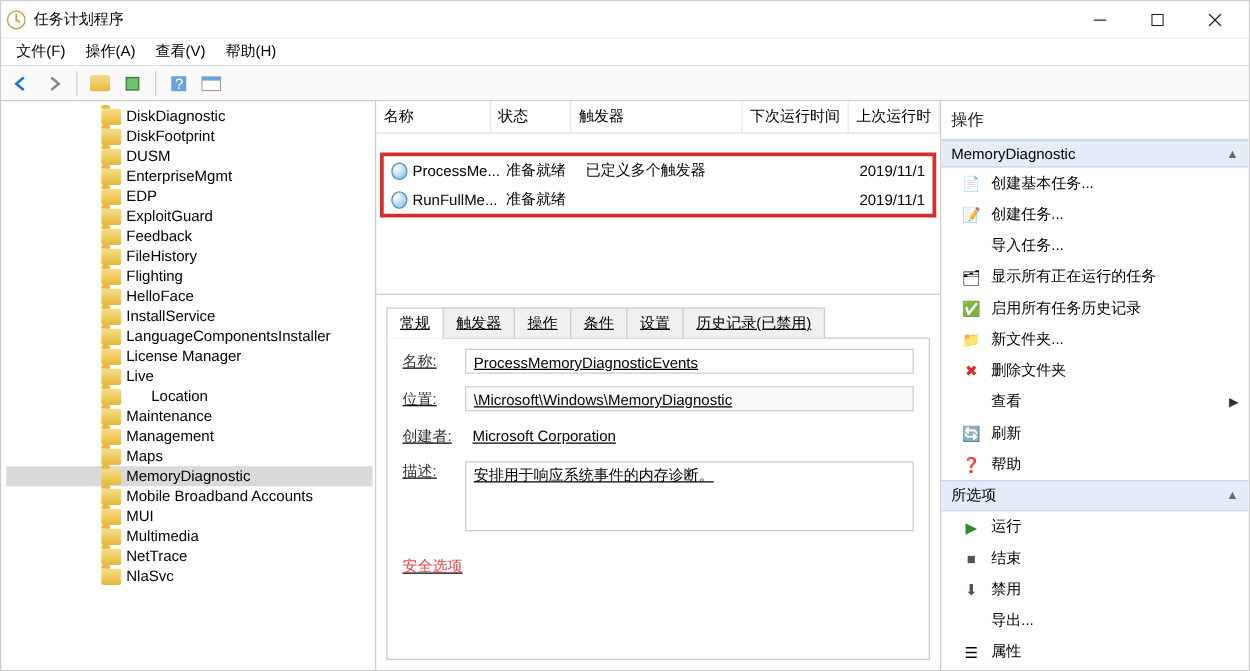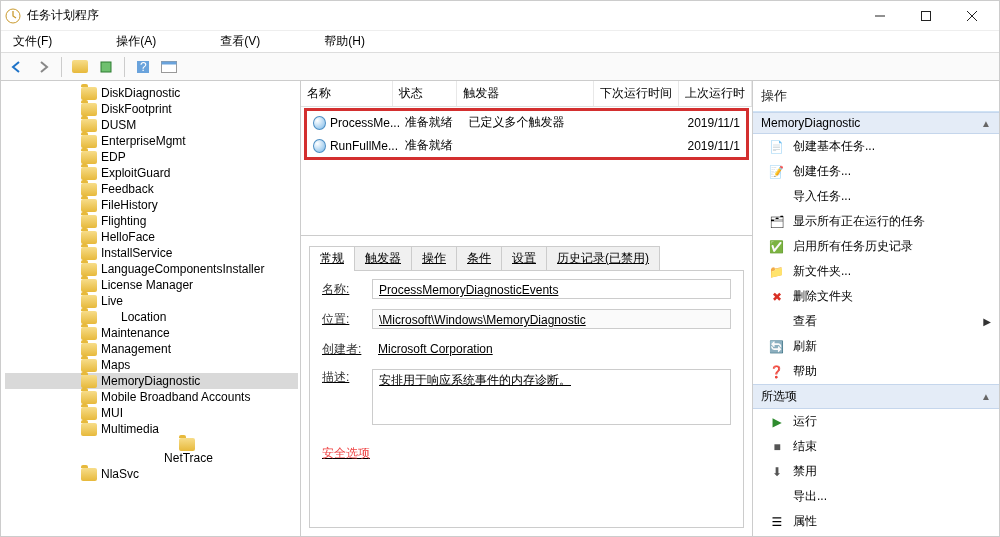--- a/index.html
+++ b/index.html
@@ -5,42 +5,42 @@
   * { box-sizing: border-box; font-family: "Microsoft YaHei", "Segoe UI", Tahoma, sans-serif; font-size: 12px; }
   html, body { margin:0; padding:0; height:100%; }
   body { background:#fff; width:1000px; height:537px; overflow:hidden; display:flex; flex-direction:column; border:1px solid #ccc; }
   
   .titlebar { height:30px; display:flex; align-items:center; padding:0 4px; border-bottom:1px solid #eee; background:#fff; }
   .titlebar .icon { width:16px; height:16px; margin-right:6px; }
   .titlebar .title { flex:1; }
   .titlebar .winbtns { display:flex; }
   .titlebar .winbtn { width:46px; height:30px; display:flex; align-items:center; justify-content:center; }
   
-  .menubar { height:22px; display:flex; align-items:center; padding:0 4px; border-bottom:1px solid #ddd;gap:48px; }
+  .menubar { height:22px; display:flex; align-items:center; padding:0 4px; border-bottom:1px solid #ddd; }
   .menubar .menuitem { padding:2px 8px; }
   
   .toolbar { height:28px; display:flex; align-items:center; padding:0 4px; gap:2px; border-bottom:1px solid #ccc; background:#fafafa; }
   .toolbar .tbtn { width:24px; height:22px; display:flex; align-items:center; justify-content:center; border:1px solid transparent; }
   .toolbar .sep { width:1px; height:20px; background:#ccc; margin:0 4px; }
   
   .main { flex:1; display:flex; min-height:0; }
   .tree-pane   { width:300px; border-right:1px solid #ccc; overflow:auto; scrollbar-width:thin; }
   .center-pane { flex:1; display:flex; flex-direction:column; border-right:1px solid #ccc; overflow:hidden; }
   .actions-pane{ width:246px; display:flex; flex-direction:column; overflow:hidden; }
   
   .tree { padding:4px 2px 4px 4px; }
   .tree-item { display:flex; align-items:center; padding:1px 2px; white-space:nowrap; }
   .tree-item.selected { background:#d9d9d9; }
   .tree-item .folder { width:16px; height:13px; margin-right:4px; background:linear-gradient(#f7dd8a,#e7b93b); border-radius:2px; position:relative; }
   .tree-item .folder:before { content:""; position:absolute; top:-3px; left:0; width:7px; height:3px; background:#e7b93b; border-radius:2px 2px 0 0; }
   
   .task-list-wrapper{flex:0 0 154px;overflow:auto; scrollbar-width:thin;}
   .task-list-header { display:flex; background:#fff; border-bottom:1px solid #e0e0e0; position:sticky; top:0; }
   .task-list-header .col { padding:4px 6px; border-right:1px solid #e8e8e8; white-space:nowrap; }
-  .task-rows { border:3px solid #d32f2f; margin:1px 3px; }
+  .task-rows { border:3px solid #d32f2f; margin:15px 3px; }
   .task-row { display:flex; align-items:center; padding:3px 6px; }
   .task-row .taski { width:14px; height:14px; margin-right:4px; background:radial-gradient(circle at 30% 30%, #fff, #7ab8e8); border:1px solid #4d8fc4; border-radius:50%; }
   
   .details-wrapper{flex:1;display:flex;flex-direction:column;border-top:1px solid #ccc;overflow:hidden;text-decoration:underline;}
   .tabs { display:flex; background:#fff; border-bottom:1px solid #ccc; padding-top:6px; margin:4px 8px 0 8px; }
   .tab { padding:3px 10px; border:1px solid #ccc; border-bottom:none; margin-right:-1px; background:#f0f0f0; }
   .tab.active { background:#fff; position:relative; }
   .tab.active:after{content:"";position:absolute;left:0;right:0;bottom:-1px;height:1px;background:#fff;}
   .details-body { flex:1; overflow:auto; padding:8px 12px; margin:0 8px 8px 8px; border:1px solid #ccc; border-top:none; scrollbar-width:thin;}
   .field { display:flex; align-items:center; margin-bottom:10px; }
@@ -213,21 +213,21 @@
           <span>Mobile Broadband Accounts</span>
         </div>
         <div class="tree-item" style="padding-left: 76px;">
           <span class="folder"></span>
           <span>MUI</span>
         </div>
         <div class="tree-item" style="padding-left: 76px;">
           <span class="folder"></span>
           <span>Multimedia</span>
         </div>
-        <div class="tree-item" style="padding-left: 76px; flex-direction: column;">
+        <div class="tree-item" style="padding-left: 76px;">
           <span class="folder"></span>
           <span>NetTrace</span>
         </div>
         <div class="tree-item" style="padding-left: 76px;">
           <span class="folder"></span>
           <span>NlaSvc</span>
         </div>
       </div>
   </div>
 

